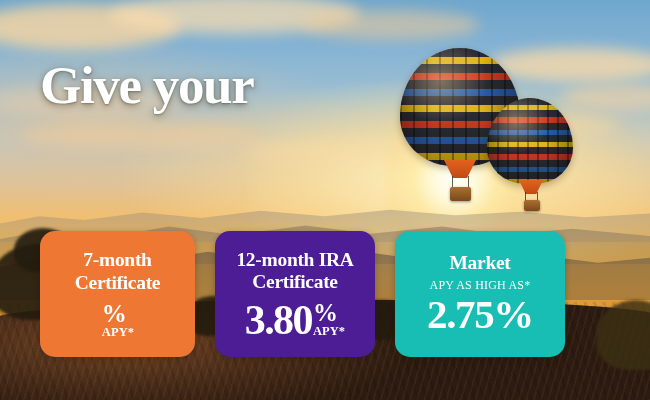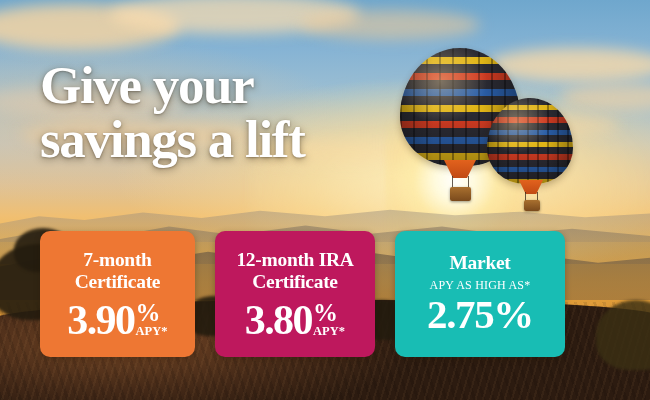--- a/index.html
+++ b/index.html
@@ -178,21 +178,21 @@
   
   .cards {
     position: absolute;
     left: 0; top: 231px;
     width: 650px; height: 130px;
   }
   .card {
     position: absolute;
     top: 0;
     height: 126px;
-    border-radius: 10px;
+    border-radius: 15px;
     color: #ffffff;
     text-align: center;
     box-shadow: 0 2px 6px rgba(40,24,10,0.32);
     display: flex;
     flex-direction: column;
     align-items: center;
     justify-content: center;
   }
   .card-title {
     font-weight: bold;
@@ -298,48 +298,46 @@
       <div class="env-shade"></div>
     </div>
     <div class="skirt" style="left:32px; top:82px; width:24px; height:14px;"></div>
     <div class="cable" style="left:38px; top:94px; height:9px;"></div>
     <div class="cable" style="left:50px; top:94px; height:9px;"></div>
     <div class="basket" style="left:37px; top:102px; width:16px; height:11px;"></div>
   </div>
 
   <div class="headline">
     <span class="line">Give your</span>
-    <span class="line">savings a lift</span>
   </div>
 
   <div class="foreground"></div>
   <div class="foreground-tex"></div>
   <div class="shrub" style="left:-10px; top:244px; width:96px; height:76px;"></div>
   <div class="shrub" style="left:14px; top:228px; width:58px; height:44px;"></div>
   <div class="shrub" style="left:596px; top:300px; width:80px; height:70px; background:rgba(58,48,20,0.82);"></div>
   <div class="shrub" style="left:186px; top:296px; width:54px; height:40px;"></div>
   <div class="shrub" style="left:350px; top:300px; width:64px; height:40px;"></div>
 
   <div class="cards">
 
     <div class="card" style="left:40px; width:155px; background:#EE7733;">
       <div class="card-title">
         <span class="t-line">7-month</span>
         <span class="t-line">Certificate</span>
       </div>
       <div class="rate-row">
-        <span class="rate-num">3.90</span>
         <span class="rate-suffix">
           <span class="rate-pct">%</span>
           <span class="rate-apy">APY*</span>
         </span>
       </div>
     </div>
 
-    <div class="card" style="left:215px; width:160px; background:#be185d;">
+    <div class="card" style="left:215px; width:160px; background:#4c1d95;">
       <div class="card-title">
         <span class="t-line">12-month IRA</span>
         <span class="t-line">Certificate</span>
       </div>
       <div class="rate-row">
         <span class="rate-num">3.80</span>
         <span class="rate-suffix">
           <span class="rate-pct">%</span>
           <span class="rate-apy">APY*</span>
         </span>

